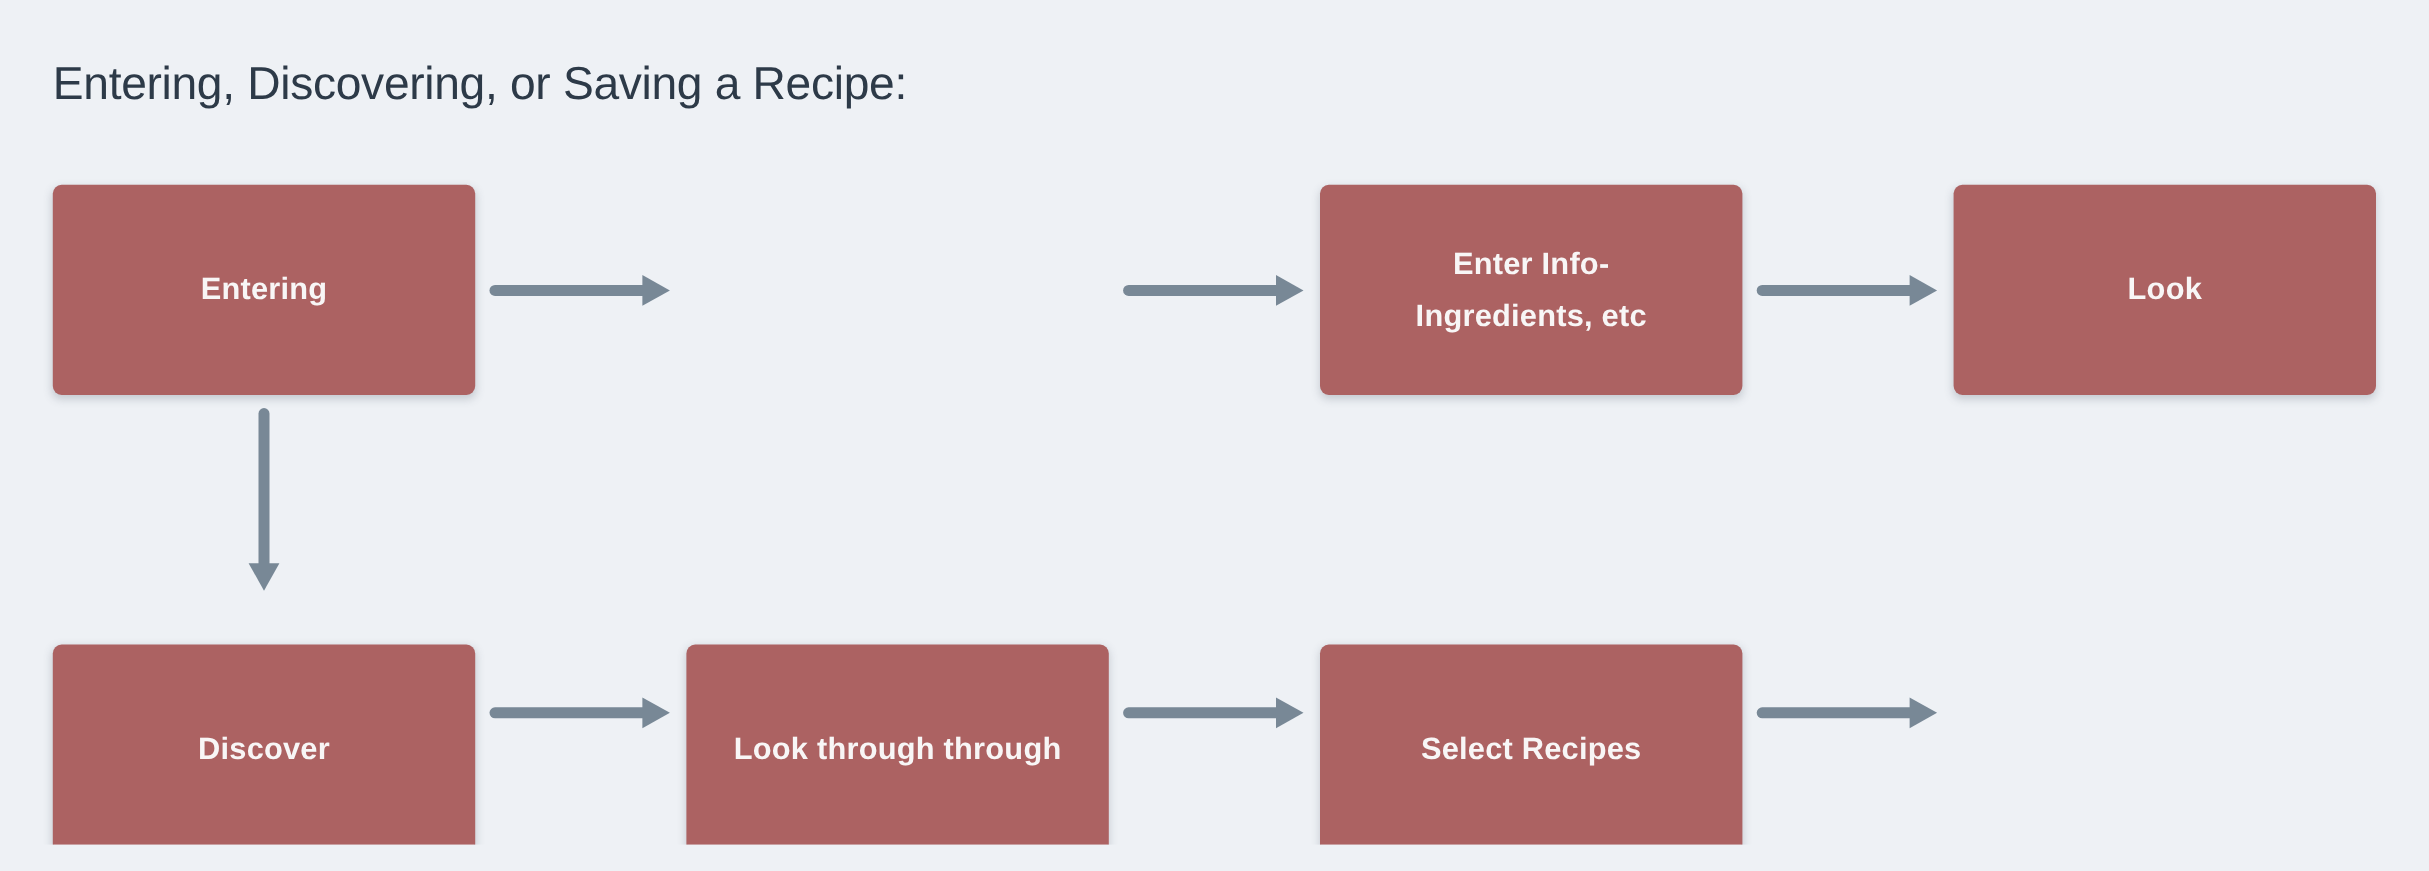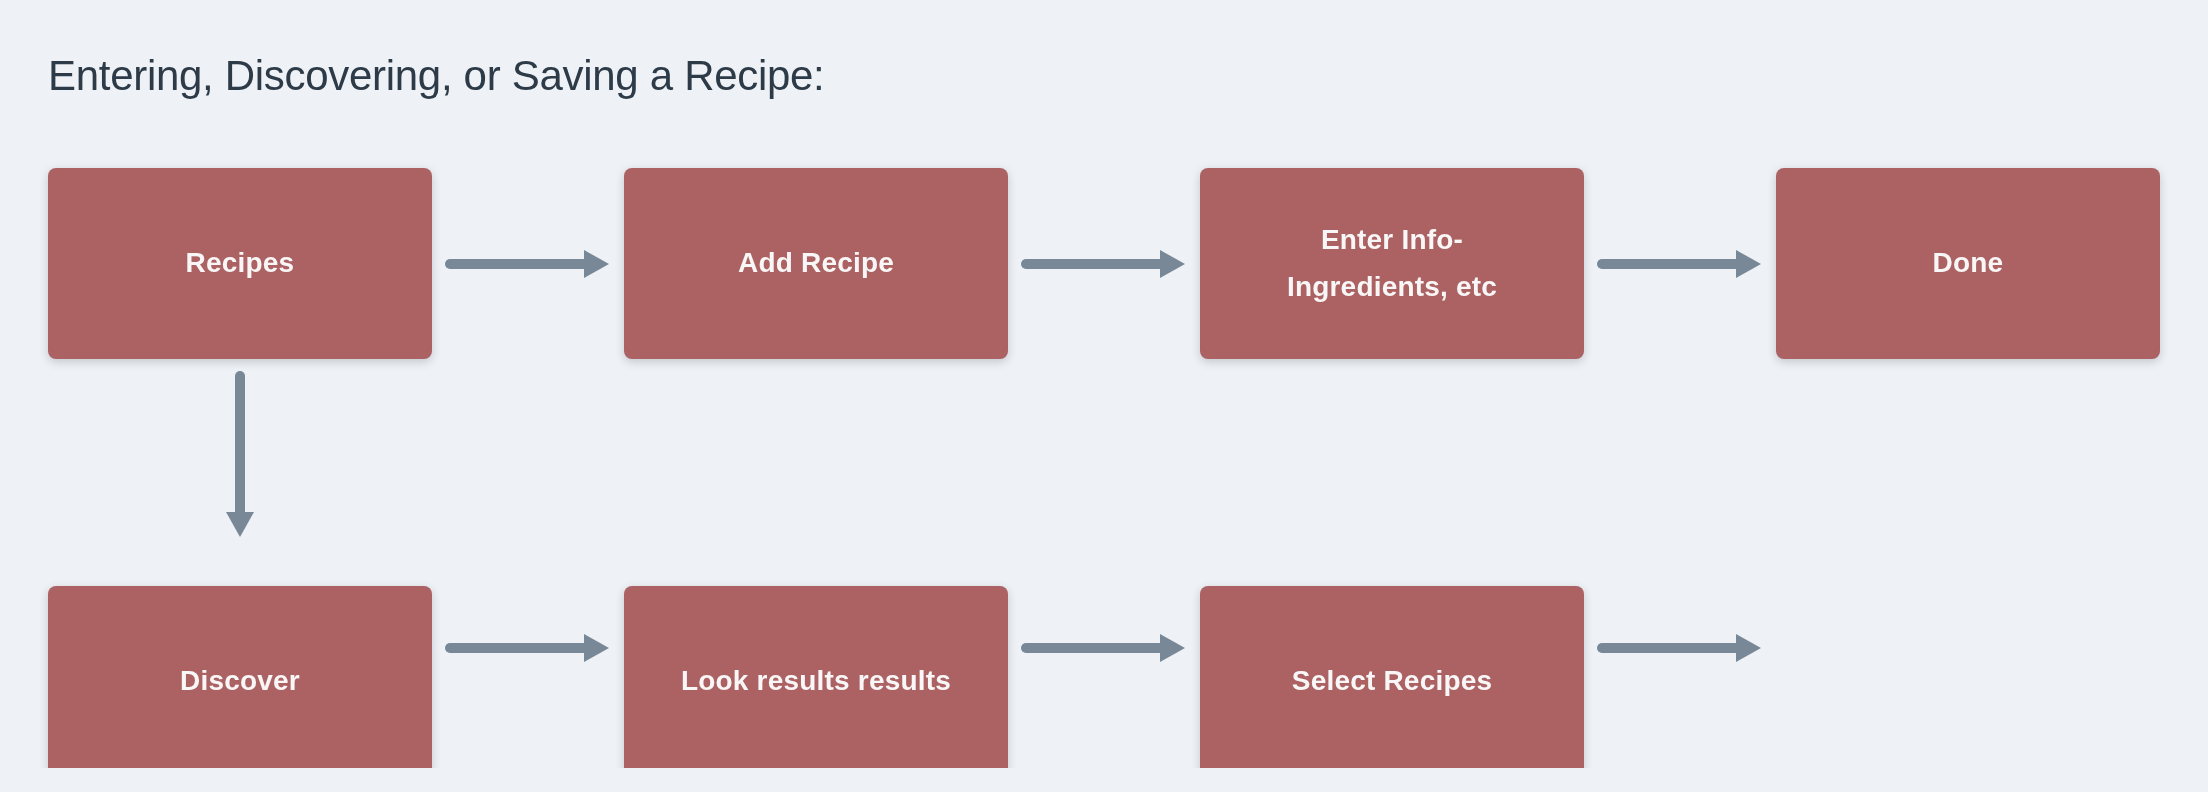--- a/index.html
+++ b/index.html
@@ -67,38 +67,35 @@
   .v-a  { left: 224px; top: 370px; }
 </style>
 </head>
 <body>
 
 <div class="canvas">
 
   <h1 class="title">Entering, Discovering, or Saving a Recipe:</h1>
 
   <div class="node r1 c1">
-    <span class="node-label">Recipes</span>
-  </div>
-  <div class="node r1 c2">
-    <span class="node-label">Add Recipe</span>
+    <span class="node-label">Entering</span>
   </div>
   <div class="node r1 c3">
     <span class="node-label">Enter Info-
 Ingredients, etc</span>
   </div>
   <div class="node r1 c4">
-    <span class="node-label">Done</span>
+    <span class="node-label">Look</span>
   </div>
 
   <div class="node r2 c1">
     <span class="node-label">Discover</span>
   </div>
   <div class="node r2 c2">
-    <span class="node-label">Look results results</span>
+    <span class="node-label">Look through through</span>
   </div>
   <div class="node r2 c3">
     <span class="node-label">Select Recipes</span>
   </div>
 
   <svg class="arrow h-a1 h-r1" width="168" height="32" viewBox="0 0 168 32">
     <line x1="6" y1="16" x2="141" y2="16"></line>
     <polygon points="140,2 165,16 140,30"></polygon>
   </svg>
   <svg class="arrow h-a2 h-r1" width="168" height="32" viewBox="0 0 168 32">

